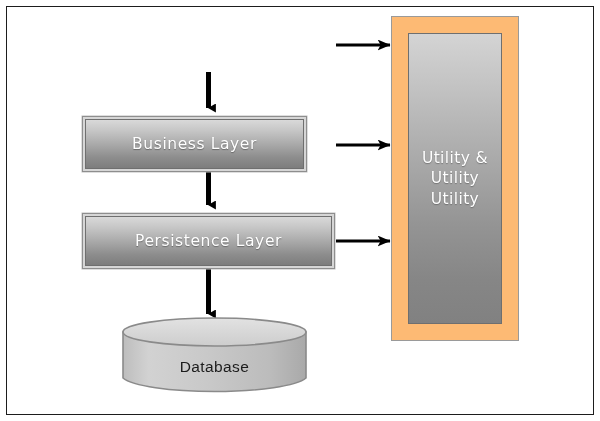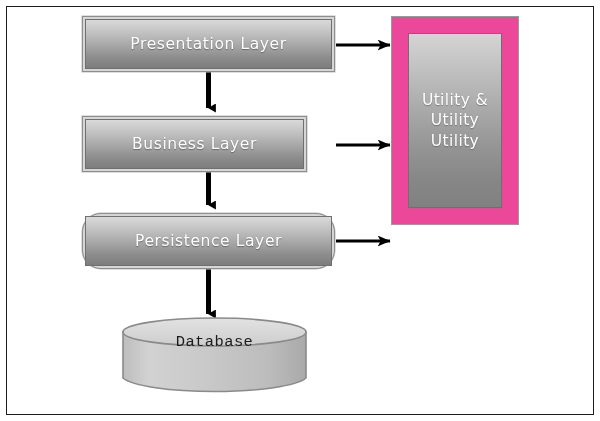--- a/index.html
+++ b/index.html
@@ -69,33 +69,33 @@
     font-family: "DejaVu Sans", sans-serif;
     font-size: 15.5px;
     font-weight: 400;
     letter-spacing: 0.6px;
     text-shadow: 0 1px 1px rgba(60,60,60,0.55);
     white-space: nowrap;
   }
 
   #box-presentation { left: 82px;  top: 16px;  width: 253px; height: 56px; }
   #box-business     { left: 82px;  top: 116px; width: 225px; height: 56px; }
-  #box-persistence  { left: 82px;  top: 213px; width: 253px; height: 56px; border-radius: 19px; }
+  #box-persistence  { left: 82px;  top: 213px; width: 253px; height: 56px; }
 
   
   #box-utility {
     position: absolute;
     left: 391px;
     top: 16px;
     width: 128px;
-    height: 209px;
+    height: 325px;
     box-sizing: border-box;
     border: 1px solid #9a9a9a;
     padding: 16px;
-    background: #ec4899;
+    background: #fdba74;
   }
   #box-utility .util-inner {
     width: 100%;
     height: 100%;
     box-sizing: border-box;
     border: 1px solid #6f6f6f;
     display: flex;
     align-items: center;
     justify-content: center;
     background: linear-gradient(to bottom,
@@ -124,24 +124,24 @@
     width: 187px;
     height: 84px;
   }
   #db-label {
     position: absolute;
     left: 121px;
     top: 317px;
     width: 187px;
     height: 84px;
     display: flex;
-    align-items: flex-start;
+    align-items: center;
     justify-content: center;
     color: #1c1c1c;
-    font-family: Liberation Mono, monospace;
+    font-family: Liberation Sans, sans-serif;
     font-size: 15.5px;
     letter-spacing: 0.4px;
     padding-top: 16px;
     box-sizing: border-box;
     pointer-events: none;
   }
 </style>
 </head>
 <body>
 
@@ -165,25 +165,20 @@
 
     <line x1="208.5" y1="269" x2="208.5" y2="314" stroke="#000000" stroke-width="5" marker-end="url(#arrow-down)"></line>
 
     <line x1="336" y1="45" x2="390" y2="45" stroke="#000000" stroke-width="3.2" marker-end="url(#arrow-right)"></line>
 
     <line x1="336" y1="145" x2="390" y2="145" stroke="#000000" stroke-width="3.2" marker-end="url(#arrow-right)"></line>
 
     <line x1="336" y1="241" x2="390" y2="241" stroke="#000000" stroke-width="3.2" marker-end="url(#arrow-right)"></line>
   </svg>
 
-  <div class="layer-box" id="box-presentation">
-    <div class="layer-box-inner">
-      <span class="layer-label">Presentation Layer</span>
-    </div>
-  </div>
 
   <div class="layer-box" id="box-business">
     <div class="layer-box-inner">
       <span class="layer-label">Business Layer</span>
     </div>
   </div>
 
   <div class="layer-box" id="box-persistence">
     <div class="layer-box-inner">
       <span class="layer-label">Persistence Layer</span>

